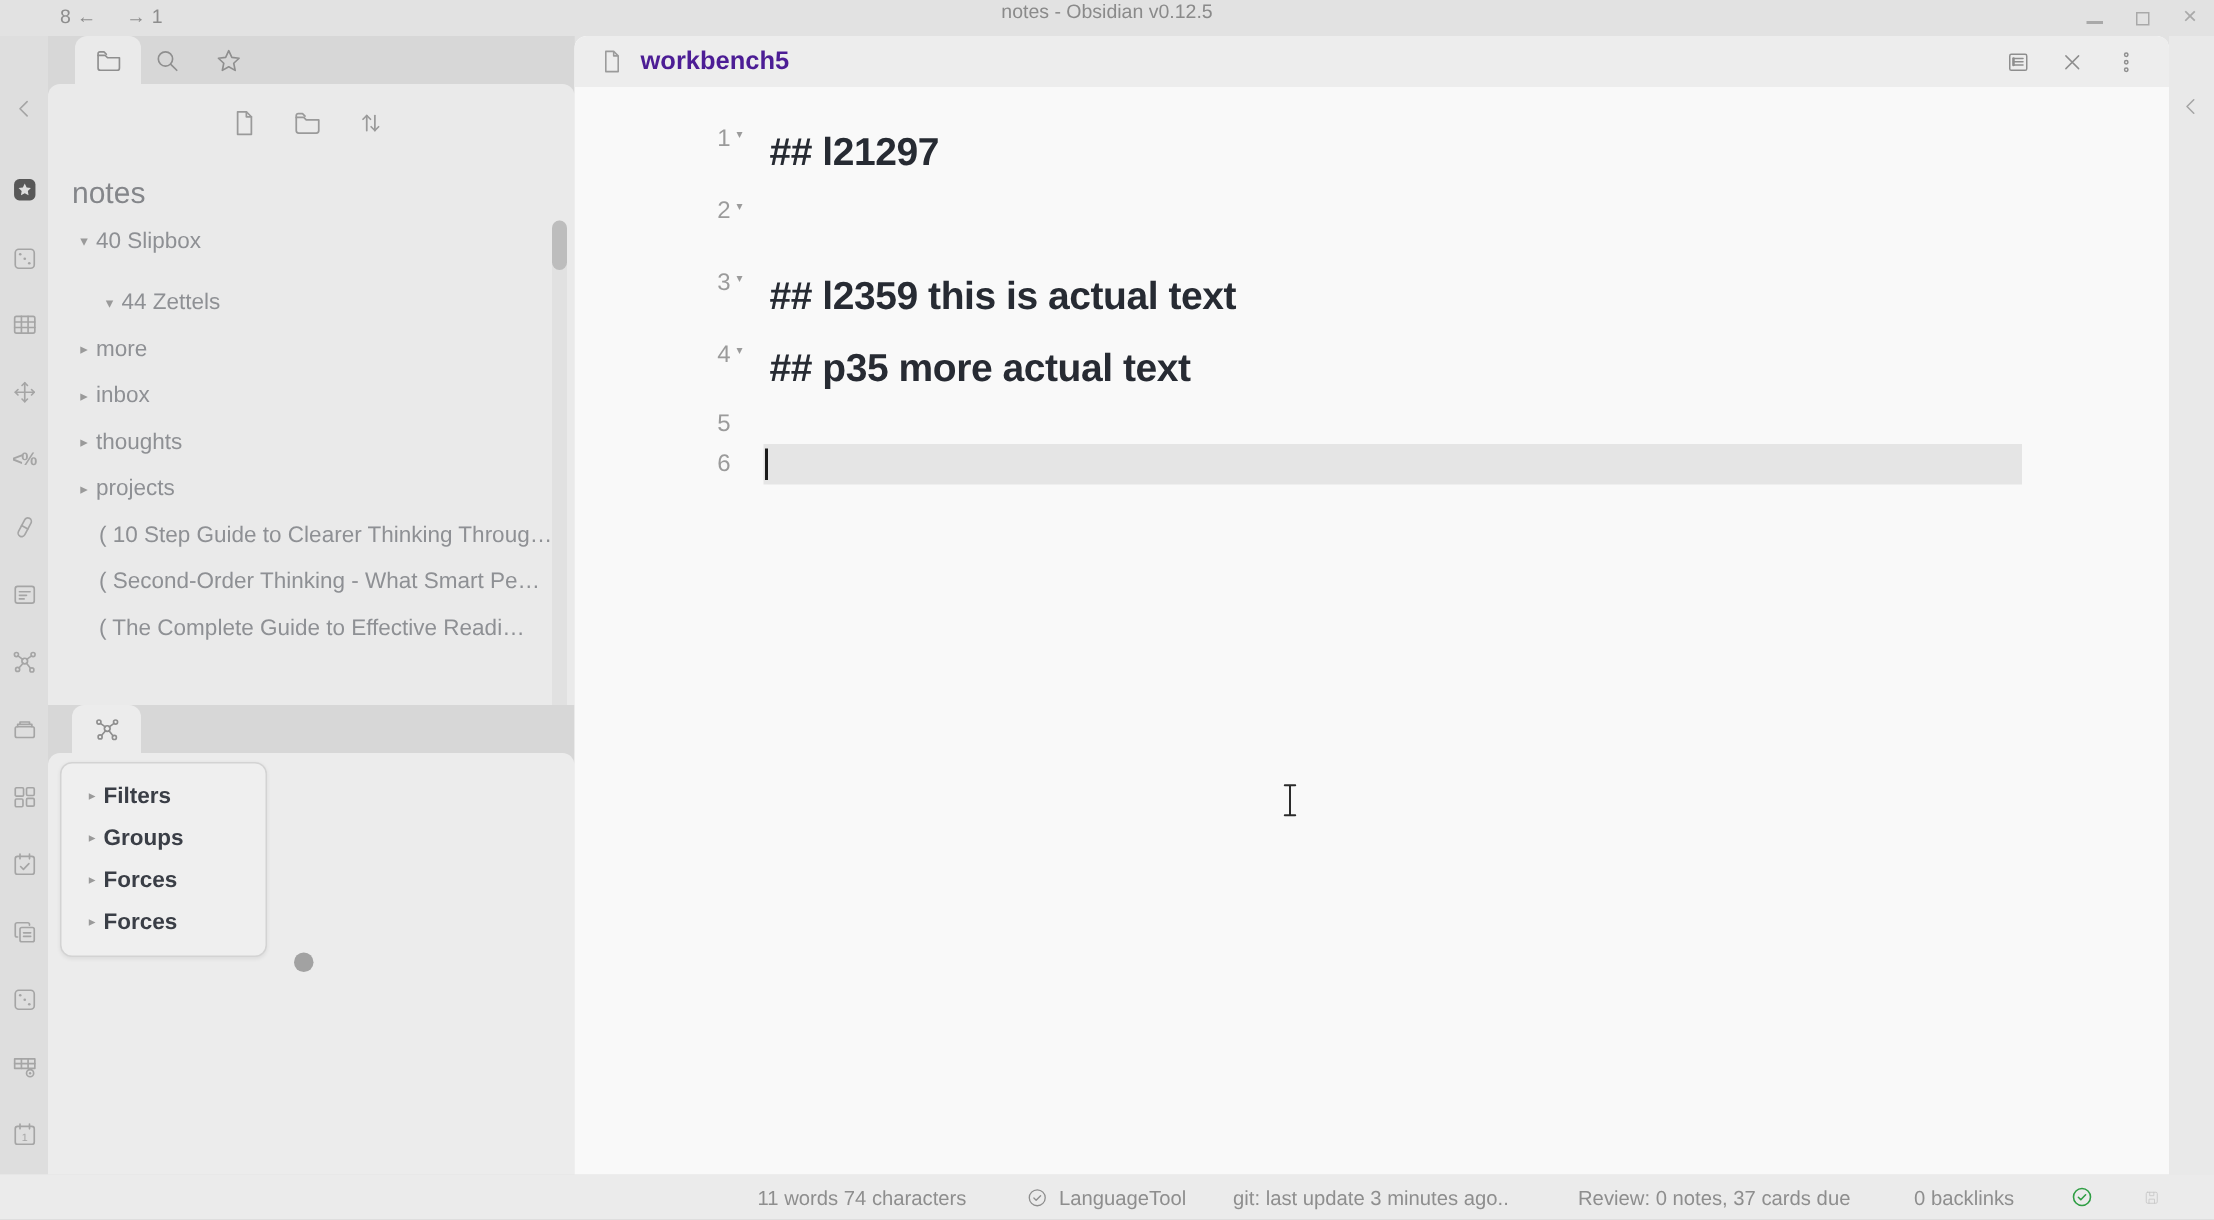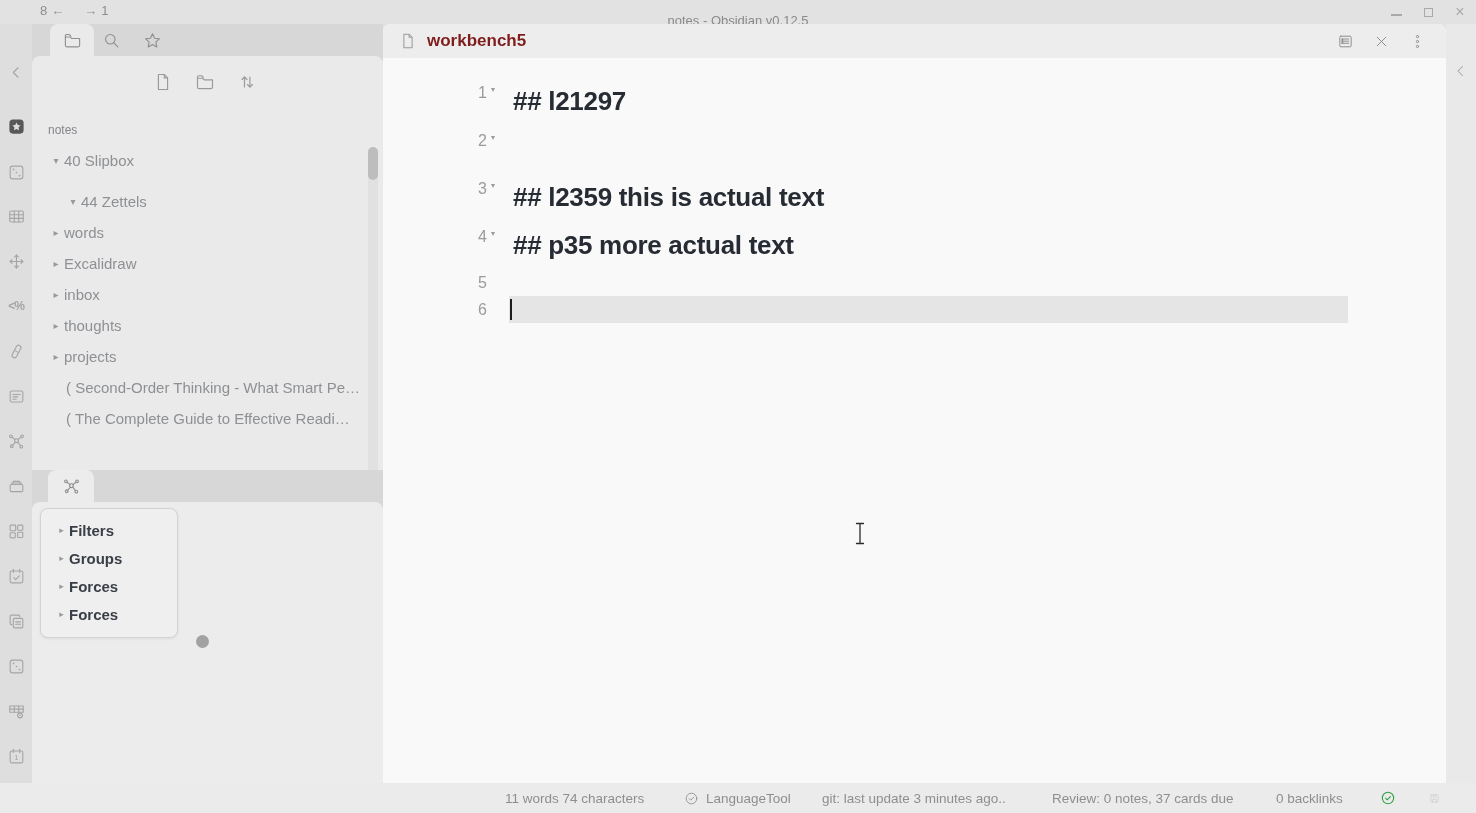--- a/index.html
+++ b/index.html
@@ -6,21 +6,21 @@
   *{box-sizing:border-box;font-family:"Liberation Sans",sans-serif;}
   .app{position:relative;width:1476px;height:813px;background:#e2e2e2;overflow:hidden;}
 
   
   .titlebar{position:absolute;top:0;left:0;right:0;height:24px;}
   .nav-history{position:absolute;left:40px;top:3px;font-size:13px;color:#8d8d8d;display:flex;gap:6px;align-items:center;}
   .nav-history .arrow-l::after{content:"←";}
   .nav-history .arrow-r::before{content:"→";}
   .nav-history .grp{display:flex;gap:4px;cursor:default;}
   .nav-history .grp+.grp{margin-left:14px;}
-  .title-text{position:absolute;left:0;right:0;top:13px;text-align:center;font-size:13px;color:#8a8a8a;}
+  .title-text{position:absolute;left:0;right:0;top:0;text-align:center;font-size:13px;color:#8a8a8a;}
   .win-controls{position:absolute;right:10px;top:0;height:24px;display:flex;align-items:center;gap:20px;}
   .win-btn{width:12px;height:12px;display:flex;align-items:center;justify-content:center;color:#a9a9a9;}
   .win-min{width:11px;height:1.6px;background:#a9a9a9;margin-top:6px;}
   .win-max{width:9px;height:9px;border:1.4px solid #a9a9a9;}
   .win-close{font-size:16px;line-height:12px;color:#a9a9a9;}
 
   
   .ribbon{position:absolute;left:0;top:24px;width:32px;bottom:30px;background:#dedede;}
   .ribbon-icon{position:absolute;left:4px;width:24px;height:24px;display:flex;align-items:center;justify-content:center;color:#a5a5a5;}
   .ribbon-icon svg{width:19px;height:19px;stroke:#a5a5a5;fill:none;stroke-width:1.4;stroke-linecap:round;stroke-linejoin:round;}
@@ -31,21 +31,21 @@
   .tabstrip{position:absolute;top:0;left:0;right:0;height:32px;background:#d7d7d7;}
   .tab{position:absolute;top:0;height:32px;display:flex;align-items:center;justify-content:center;}
   .tab svg{width:19px;height:19px;stroke:#8f8f8f;fill:none;stroke-width:1.4;stroke-linecap:round;stroke-linejoin:round;}
   .tab.active{background:#eaeaea;border-radius:8px 8px 0 0;}
   .explorer{position:absolute;top:32px;left:0;right:0;height:414px;background:#eaeaea;border-radius:8px 8px 0 0;overflow:hidden;}
   .exp-toolbar{position:absolute;top:14px;left:0;right:0;height:28px;}
   .exp-tool{position:absolute;width:24px;height:24px;display:flex;align-items:center;justify-content:center;}
   .exp-tool svg{width:20px;height:20px;stroke:#9a9a9a;fill:none;stroke-width:1.4;stroke-linecap:round;stroke-linejoin:round;}
   .tree{position:absolute;top:58px;left:0;right:14px;}
   .tree-row{height:31px;display:flex;align-items:center;white-space:nowrap;overflow:hidden;cursor:default;}
-  .vault-title{font-size:12px;color:#84868a;padding-left:16px;}
+  .vault-title{font-size:20px;color:#84868a;padding-left:16px;}
   .caret{width:16px;font-size:10px;color:#9a9a9a;text-align:center;flex:0 0 16px;}
   .cd::before{content:"▾";}
   .cr::before{content:"▸";}
   .d0{padding-left:16px;}
   .d1{padding-left:33px;margin-top:10px;}
   .dfile{padding-left:34px;}
   .tree-label{font-size:15px;color:#8e9094;overflow:hidden;text-overflow:clip;}
   .scrollbar{position:absolute;right:5px;top:91px;width:10px;height:350px;background:#e1e1e1;border-radius:5px;}
   .scroll-thumb{position:absolute;top:0;left:0;width:10px;height:33px;background:#bdbdbd;border-radius:5px;}
 
@@ -55,21 +55,21 @@
   .graph-sec{height:28px;display:flex;align-items:center;padding-left:13px;}
   .graph-sec .caret{width:15px;flex:0 0 15px;font-size:9px;}
   .graph-sec-label{font-size:15px;font-weight:700;color:#3a3e46;}
   .graph-node{position:absolute;left:164px;top:133px;width:13px;height:13px;border-radius:50%;background:#a2a2a2;}
 
   
   .editor{position:absolute;left:383px;top:24px;width:1063px;bottom:30px;background:#f9f9f9;border-radius:8px 8px 0 0;overflow:hidden;}
   .ed-header{position:absolute;top:0;left:0;right:0;height:34px;background:#ededed;border-radius:8px 8px 0 0;}
   .ed-file-icon{position:absolute;left:16px;top:8px;}
   .ed-file-icon svg{width:18px;height:18px;stroke:#9b9b9b;fill:none;stroke-width:1.4;stroke-linejoin:round;}
-  .ed-title{position:absolute;left:44px;top:7px;font-size:17px;font-weight:700;color:#7f1d1d;}
+  .ed-title{position:absolute;left:44px;top:7px;font-size:17px;font-weight:700;color:#4c1d95;}
   .ed-actions{position:absolute;right:20px;top:0;height:34px;display:flex;align-items:center;gap:19px;}
   .ed-actions svg{width:17px;height:17px;stroke:#8e8e8e;fill:none;stroke-width:1.4;stroke-linecap:round;stroke-linejoin:round;}
   .cm{position:absolute;top:34px;left:0;right:0;bottom:0;padding-top:19px;}
   .cm-line{display:flex;align-items:flex-start;position:relative;}
   .cm-line.h{height:48px;}
   .cm-line.n{height:27px;}
   .gutter{flex:0 0 104px;width:104px;text-align:right;color:#9b9b9b;font-size:16px;}
   .h .gutter{line-height:32px;}
   .n .gutter{line-height:27px;}
   .fold{flex:0 0 12px;width:12px;font-size:8px;color:#9b9b9b;text-align:center;line-height:26px;}
@@ -371,37 +371,36 @@
         <div class="tree-row d0">
             <span class="caret cd"></span>
             <span class="tree-label">40 Slipbox</span>
           </div>
         <div class="tree-row d1">
             <span class="caret cd"></span>
             <span class="tree-label">44 Zettels</span>
           </div>
         <div class="tree-row d0">
             <span class="caret cr"></span>
-            <span class="tree-label">words</span>
+            <span class="tree-label">more</span>
           </div>
         <div class="tree-row d0">
             <span class="caret cr"></span>
-            <span class="tree-label">Excalidraw</span>
+            <span class="tree-label">inbox</span>
           </div>
         <div class="tree-row d0">
             <span class="caret cr"></span>
-            <span class="tree-label">inbox</span>
+            <span class="tree-label">thoughts</span>
           </div>
         <div class="tree-row d0">
             <span class="caret cr"></span>
-            <span class="tree-label">thoughts</span>
-          </div>
-        <div class="tree-row d0">
-            <span class="caret cr"></span>
             <span class="tree-label">projects</span>
+          </div>
+        <div class="tree-row dfile">
+            <span class="tree-label">( 10 Step Guide to Clearer Thinking Throug…</span>
           </div>
         <div class="tree-row dfile">
             <span class="tree-label">( Second-Order Thinking - What Smart Pe…</span>
           </div>
         <div class="tree-row dfile">
             <span class="tree-label">( The Complete Guide to Effective Readi…</span>
           </div>
       </div>
 
       <div class="scrollbar">

